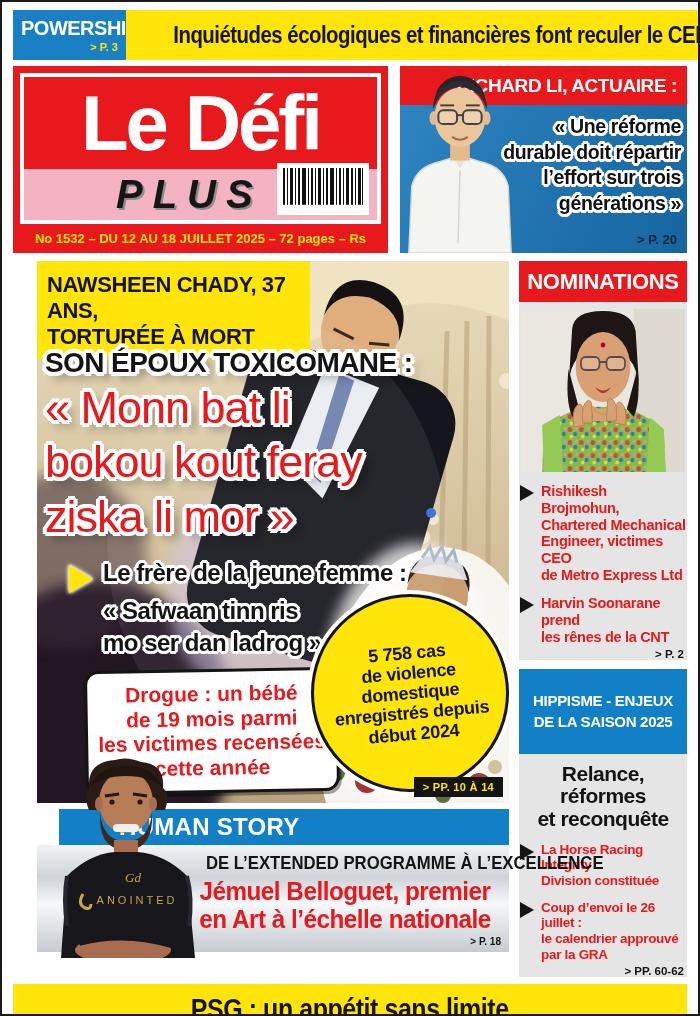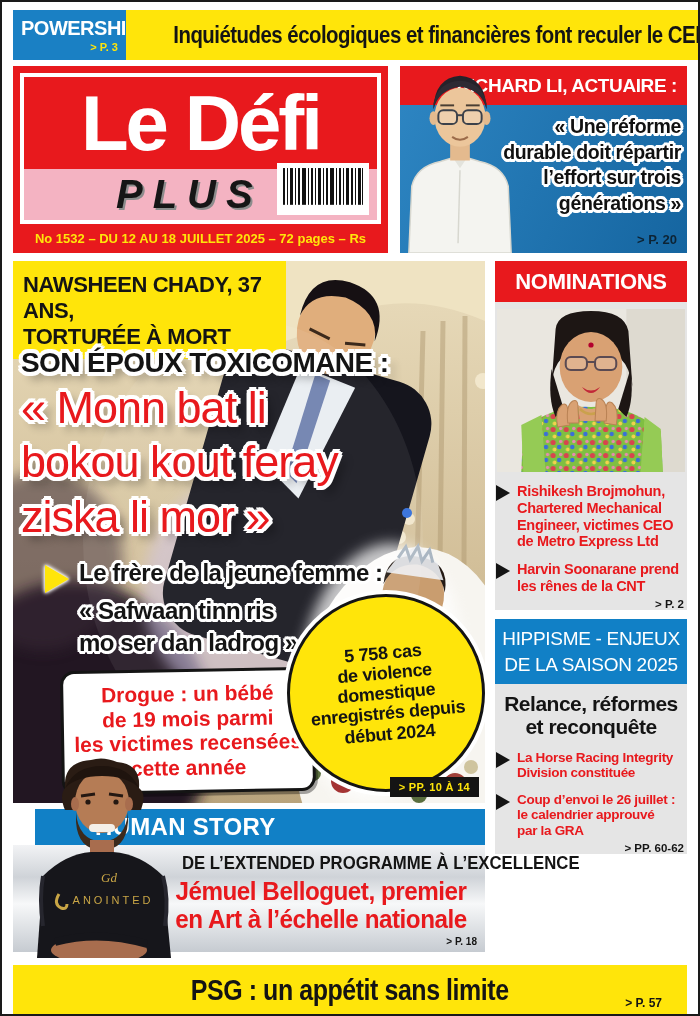--- a/index.html
+++ b/index.html
@@ -49,21 +49,21 @@
   .mh-barcode { position:absolute; right:8px; top:-6px; width:92px; height:52px; background:#fff; padding:3px 4px 2px; }
   .mh-issue { height:29px; line-height:29px; text-align:center; color:#ffe50a; font-weight:bold; font-size:13px; }
 
   .actuary { flex:1; position:relative; background:linear-gradient(115deg,#2e86c3,#1565a0); overflow:hidden; }
   .act-kicker { position:relative; z-index:1; background:#e8191d; color:#fff; font-weight:bold; font-size:19px; text-align:right; padding:9px 10px 8px; letter-spacing:-0.4px; }
   .act-photo { position:absolute; left:0; top:0; width:120px; height:100%; z-index:2; }
   .act-quote { position:relative; z-index:3; margin:8px 6px 0 78px; text-align:right; color:#111; font-weight:bold; font-size:21px; line-height:1.22; letter-spacing:-0.4px; transform:scaleX(.93); transform-origin:right center; }
   .act-page { position:absolute; z-index:3; bottom:6px; right:10px; color:#0d2435; font-weight:bold; font-size:13px; }
 
   
-  .main-row { display:flex; gap:10px; margin-top:8px; }
+  .main-row { display:flex; gap:10px; margin-top:8px;margin-left:24px; }
   .main-story { width:472px; position:relative; }
   .photo-area { height:542px; position:relative; overflow:hidden; background:#d8c6a2; }
   .wedding-svg { position:absolute; inset:0; width:100%; height:100%; }
 
   .ms-kicker { position:absolute; top:0; left:0; width:273px; background:#ffe50a; padding:11px 10px 9px; color:#141414; font-weight:bold; font-size:22px; line-height:1.18; letter-spacing:-0.4px; }
   .ms-overline { position:absolute; top:86px; left:8px; font-weight:bold; font-size:28px; color:#141414; letter-spacing:-0.6px; }
   .ms-headline { position:absolute; top:120px; left:8px; font-weight:normal; font-size:45px; line-height:1.21; color:#e8191d; letter-spacing:-1px; }
   .ms-brother { position:absolute; top:298px; left:32px; padding-left:34px; }
   .ms-arrow { position:absolute; left:0; top:6px; width:0; height:0; border-left:24px solid #ffe50a; border-top:14px solid transparent; border-bottom:14px solid transparent; filter:drop-shadow(0 0 2px #fff) drop-shadow(0 0 1px #fff); }
   .brother-intro { font-weight:bold; font-size:24px; color:#141414; letter-spacing:-0.5px; }
@@ -87,21 +87,21 @@
   .card { background:#e5e5e5; }
   .nom-banner { background:#e8191d; color:#fff; font-weight:bold; font-size:22px; text-align:center; padding:8px 0 7px; letter-spacing:-0.3px; }
   .nom-photo { height:163px; margin:7px 2px 0; }
   .nom-photo svg { width:100%; height:100%; }
   .nom-headline { margin-top:5px; text-align:center; font-weight:bold; font-size:20px; line-height:1.07; color:#141414; letter-spacing:-0.5px; }
   .bullet { display:flex; margin-top:11px; padding:0 1px; }
   .tri { flex:none; width:0; height:0; border-left:14px solid #141414; border-top:8px solid transparent; border-bottom:8px solid transparent; margin:2px 7px 0 0; }
   .bullet-text { color:#e8191d; font-weight:bold; font-size:14.5px; line-height:1.16; letter-spacing:-0.3px; }
   .page-ref { text-align:right; font-weight:bold; font-size:11.5px; color:#141414; padding-right:3px; margin-top:3px; }
 
-  .hip-banner { background:#1180c6; color:#fff; font-weight:normal; font-size:19px; text-align:center; line-height:1.35; padding:7px 0; letter-spacing:-0.3px; }
+  .hip-banner { background:#1180c6; color:#fff; font-weight:bold; font-size:15px; text-align:center; line-height:1.35; padding:22px 0; letter-spacing:-0.3px; }
   .hip-headline { margin-top:9px; text-align:center; font-weight:bold; font-size:21px; line-height:1.08; color:#141414; letter-spacing:-0.5px; }
   .hip .bullet-text { font-size:13.5px; }
 
   
   .bottom-strip { display:flex; height:50px; margin-top:7px; }
   .fb-kicker { width:336px; background:#e8191d; color:#fff; font-weight:bold; font-size:17px; line-height:1.3; display:flex; align-items:center; justify-content:center; text-align:center; letter-spacing:-0.3px; }
   .fb-main { flex:1; background:#ffe50a; position:relative; display:flex; align-items:center; justify-content:center; }
   .fb-main .h { font-weight:bold; font-size:29px; color:#141414; letter-spacing:-0.5px; transform:scaleX(.86); white-space:nowrap; }
   .fb-page { position:absolute; right:25px; bottom:5px; font-weight:bold; font-size:12px; color:#141414; }
 </style>

